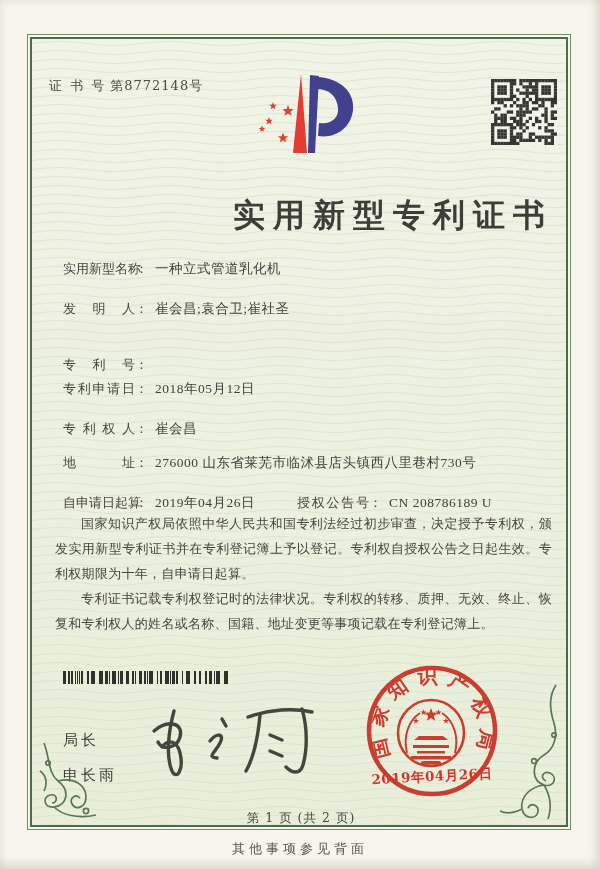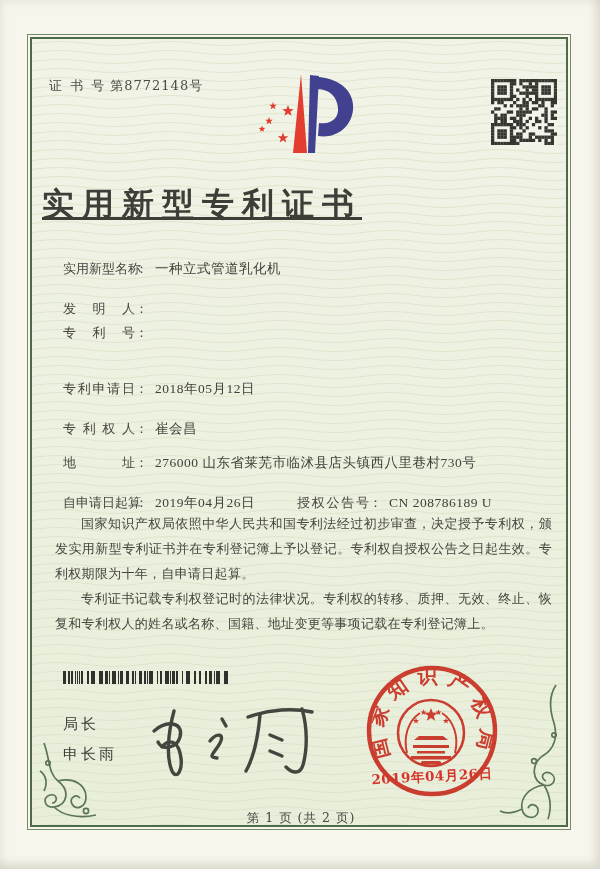--- a/index.html
+++ b/index.html
@@ -30,44 +30,44 @@
   .guilloche{position:absolute;left:0;top:0;width:100%;height:100%;opacity:.75;}
   
   .cert-no{
     position:absolute;left:17px;top:38px;
     font-size:13px;color:#4a4b43;letter-spacing:2px;white-space:nowrap;
   }
   .cert-no .num{letter-spacing:1px;margin-left:4px;}
   .logo{position:absolute;left:211px;top:30px;}
   .qr{position:absolute;left:459px;top:40px;}
   .title{
-    position:absolute;left:0;right:0;top:142px;margin:2px;
-    text-align:left;font-size:32px;font-weight:600;color:#3d3e38;
-    letter-spacing:8px;text-indent:8px;text-decoration:underline;
+    position:absolute;left:0;right:0;top:142px;margin:13px;
+    text-align:right;font-size:32px;font-weight:600;color:#3d3e38;
+    letter-spacing:8px;text-indent:8px;
   }
   
   .fields{position:absolute;left:31px;top:0;right:20px;}
   .field-row{position:absolute;display:flex;align-items:flex-start;white-space:nowrap;margin-top:9px;}
   .flabel{
     display:inline-block;width:72px;font-size:13px;color:#45463f;
     text-align:justify;text-align-last:justify;
   }
   .colon{font-size:13px;color:#45463f;}
   .fvalue{font-size:13.5px;color:#3f413a;margin-left:7px;letter-spacing:.5px;font-family:Liberation Serif, serif;}
   .pair2{margin-left:42px;display:inline-flex;align-items:baseline;}
   
   .paragraphs{position:absolute;left:23px;top:472px;width:497px;}
   .paragraphs p{
     margin:0;font-size:13px;line-height:25px;color:#45463e;
     text-indent:2em;text-align:justify;letter-spacing:.3px;
   }
   
   .barcode{position:absolute;left:31px;top:632px;}
   .signer{position:absolute;left:31px;top:676px;font-size:15px;color:#3b3d36;letter-spacing:3px;}
-  .signer div{margin-bottom:11px;}
+  .signer div{margin-bottom:11px;margin-top:16px;}
   .signature{position:absolute;left:112px;top:656px;}
   .seal{position:absolute;left:330px;top:622px;opacity:.93;mix-blend-mode:multiply;}
   .seal-date{
     position:absolute;left:335px;top:729px;width:130px;text-align:center;
     font-size:13.5px;font-weight:bold;color:#d5342a;letter-spacing:.5px;
     transform:rotate(-3deg);white-space:nowrap;
   }
   .page-indicator{
     position:absolute;left:4px;right:0;top:771px;text-align:center;
     font-size:12.5px;color:#45463f;letter-spacing:1px;
@@ -363,22 +363,23 @@
 
       <div class="fields">
         <div class="field-row" style="top:212px">
           <span class="flabel">实用新型名称</span>
             <span class="colon">：</span>
           <span class="fvalue">一种立式管道乳化机</span>
         </div>
         <div class="field-row" style="top:252px">
           <span class="flabel">发明人</span>
             <span class="colon">：</span>
-        </div>
-        <div class="field-row" style="top:276px">
+          <span class="fvalue">崔会昌;袁合卫;崔社圣</span>
+        </div>
+        <div class="field-row" style="top:308px">
           <span class="flabel">专利号</span>
             <span class="colon">：</span>
         </div>
         <div class="field-row" style="top:332px">
           <span class="flabel">专利申请日</span>
             <span class="colon">：</span>
           <span class="fvalue">2018年05月12日</span>
         </div>
         <div class="field-row" style="top:372px">
           <span class="flabel">专利权人</span>
@@ -515,13 +516,14 @@
           <path d="M20,102 C14,112 12,124 16,136"></path>
           <path d="M42,126 C50,130 58,131 64,128"></path>
           <circle cx="10" cy="52" r="2.2"></circle>
           <circle cx="30" cy="78" r="2.4"></circle>
         </g>
       </svg>
 
     </div>
   </div>
 
+  <div class="back-note">其他事项参见背面</div>
 </div>
 
 </body></html>

